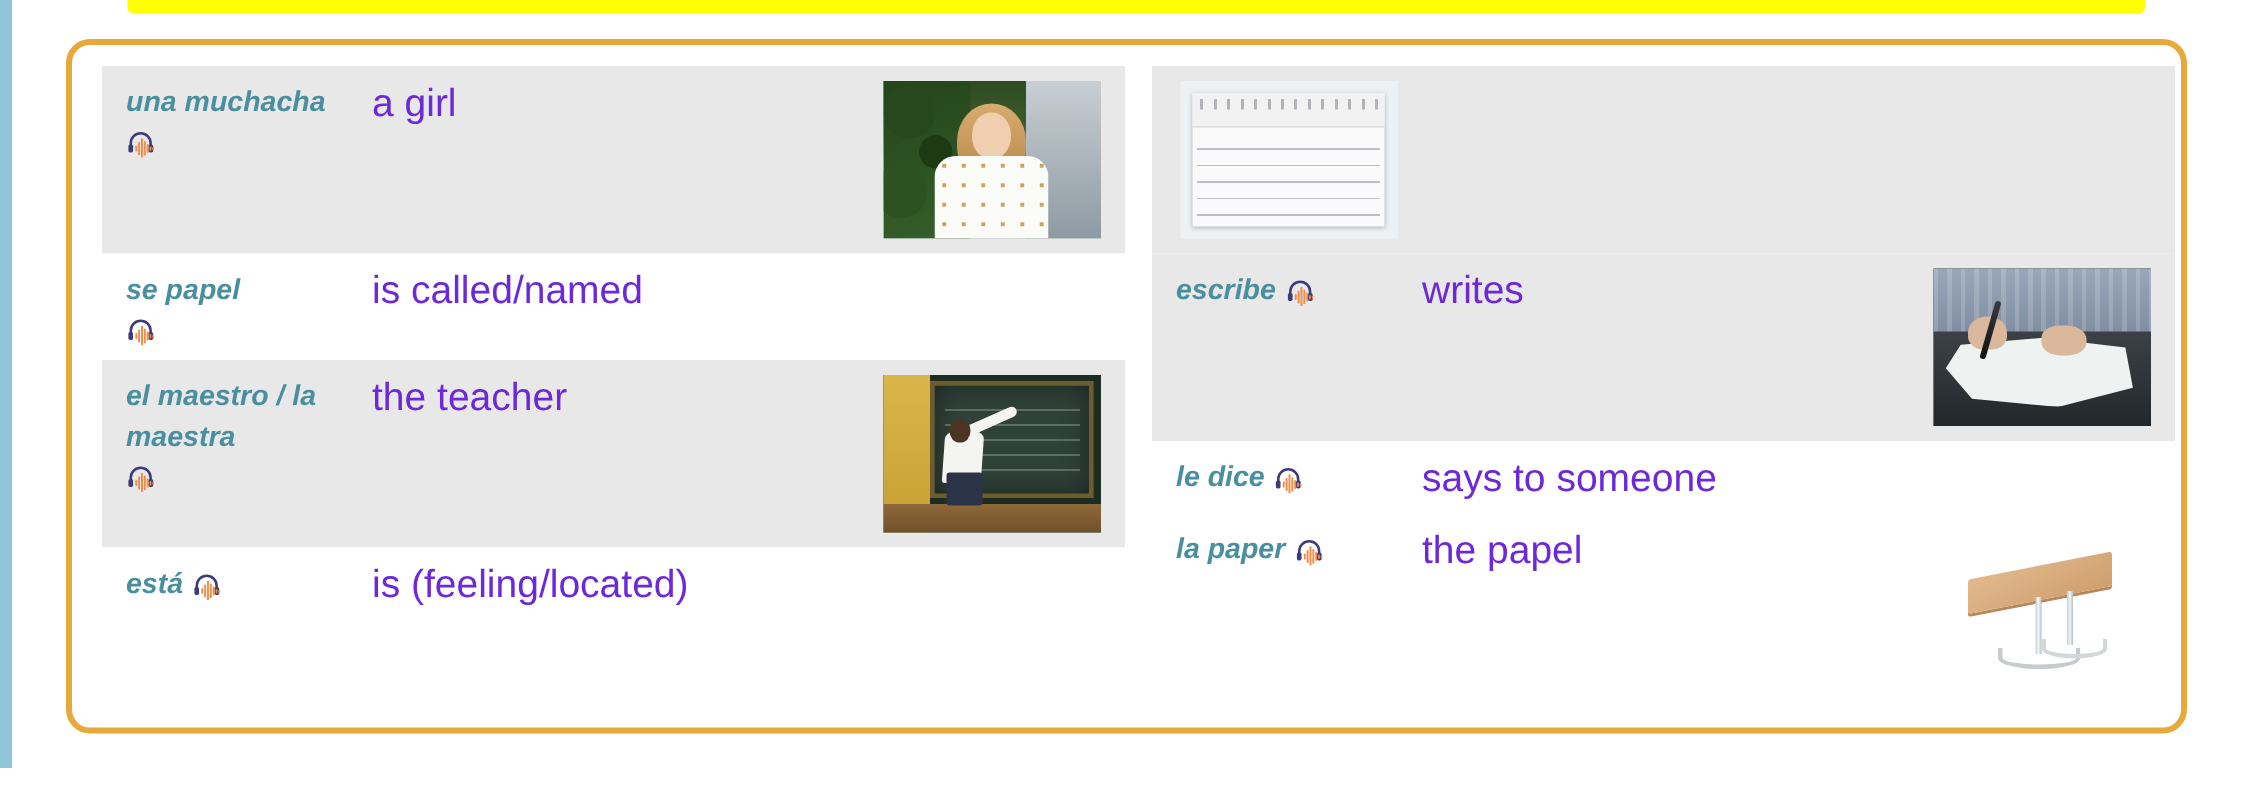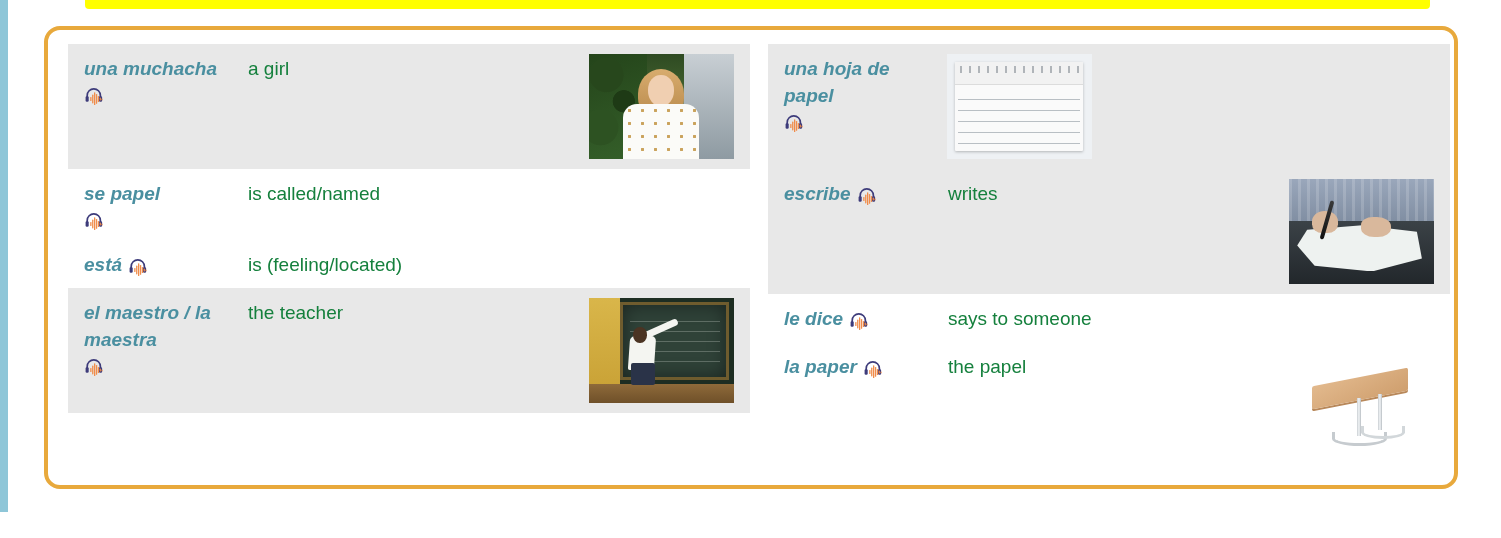--- a/index.html
+++ b/index.html
@@ -81,22 +81,22 @@
     font-weight: bold;
     font-style: italic;
     font-size: 19px;
     line-height: 27px;
     padding-top: 1px;
   }
   .term-cell .term-text { display: inline; }
 
   .trans-cell {
     flex: 1 1 auto;
-    color: #15803d;
-    font-size: 19px;
+    color: #6d28d9;
+    font-size: 26px;
     line-height: 27px;
     padding-top: 1px;
     padding-left: 4px;
   }
 
   .img-cell {
     flex: 0 0 150px;
     width: 150px;
     display: flex;
     justify-content: center;
@@ -339,38 +339,20 @@
                   <rect x="8.1" y="9.6" width="1.3" height="8.8" rx="0.6"></rect>
                   <rect x="10.0" y="7.2" width="1.3" height="13.0" rx="0.6"></rect>
                   <rect x="11.9" y="9.0" width="1.3" height="9.8" rx="0.6"></rect>
                   <rect x="13.8" y="11.0" width="1.3" height="6.0" rx="0.6"></rect>
                   <rect x="15.7" y="12.6" width="1.2" height="3.0" rx="0.6"></rect>
                   <rect x="17.5" y="13.4" width="1.1" height="1.8" rx="0.5"></rect>
                 </g>
               </svg>
             </span></div>
           <div class="trans-cell">is called/named</div>
-          <div class="img-cell empty"></div>
-        </div>
-        <div class="vrow plain">
-          <div class="term-cell"><span class="term-text">está</span><span class="audio-ico"><svg viewBox="0 0 26 20" width="26" height="20">
-                <path d="M3.2 12.2 V10.4 a6.6 6.6 0 0 1 13.2 0 V12.2" fill="none" stroke="#3d3b7a" stroke-width="1.7" stroke-linecap="round"></path>
-                <rect x="1.6" y="11.3" width="3.1" height="5.4" rx="1.2" fill="#3d3b7a"></rect>
-                <rect x="15.0" y="11.3" width="3.1" height="5.4" rx="1.2" fill="#3d3b7a"></rect>
-                <g fill="#f08c4a">
-                  <rect x="6.2" y="12.0" width="1.3" height="4.0" rx="0.6"></rect>
-                  <rect x="8.1" y="9.6" width="1.3" height="8.8" rx="0.6"></rect>
-                  <rect x="10.0" y="7.2" width="1.3" height="13.0" rx="0.6"></rect>
-                  <rect x="11.9" y="9.0" width="1.3" height="9.8" rx="0.6"></rect>
-                  <rect x="13.8" y="11.0" width="1.3" height="6.0" rx="0.6"></rect>
-                  <rect x="15.7" y="12.6" width="1.2" height="3.0" rx="0.6"></rect>
-                  <rect x="17.5" y="13.4" width="1.1" height="1.8" rx="0.5"></rect>
-                </g>
-              </svg></span></div>
-          <div class="trans-cell">is (feeling/located)</div>
           <div class="img-cell empty"></div>
         </div>
         <div class="vrow shaded">
           <div class="term-cell"><span class="term-text">el maestro / la maestra</span><span class="audio-ico below">
               <svg viewBox="0 0 26 20" width="26" height="20">
                 <path d="M3.2 12.2 V10.4 a6.6 6.6 0 0 1 13.2 0 V12.2" fill="none" stroke="#3d3b7a" stroke-width="1.7" stroke-linecap="round"></path>
                 <rect x="1.6" y="11.3" width="3.1" height="5.4" rx="1.2" fill="#3d3b7a"></rect>
                 <rect x="15.0" y="11.3" width="3.1" height="5.4" rx="1.2" fill="#3d3b7a"></rect>
                 <g fill="#f08c4a">
                   <rect x="6.2" y="12.0" width="1.3" height="4.0" rx="0.6"></rect>
@@ -389,39 +371,41 @@
               <div class="wallL"></div>
               <div class="board"></div>
               <div class="floor"></div>
               <div class="arm"></div>
               <div class="shirt"></div>
               <div class="skirt"></div>
               <div class="head"></div>
             </div>
           </div>
         </div>
+        <div class="vrow plain">
+          <div class="term-cell"><span class="term-text">está</span><span class="audio-ico"><svg viewBox="0 0 26 20" width="26" height="20">
+                <path d="M3.2 12.2 V10.4 a6.6 6.6 0 0 1 13.2 0 V12.2" fill="none" stroke="#3d3b7a" stroke-width="1.7" stroke-linecap="round"></path>
+                <rect x="1.6" y="11.3" width="3.1" height="5.4" rx="1.2" fill="#3d3b7a"></rect>
+                <rect x="15.0" y="11.3" width="3.1" height="5.4" rx="1.2" fill="#3d3b7a"></rect>
+                <g fill="#f08c4a">
+                  <rect x="6.2" y="12.0" width="1.3" height="4.0" rx="0.6"></rect>
+                  <rect x="8.1" y="9.6" width="1.3" height="8.8" rx="0.6"></rect>
+                  <rect x="10.0" y="7.2" width="1.3" height="13.0" rx="0.6"></rect>
+                  <rect x="11.9" y="9.0" width="1.3" height="9.8" rx="0.6"></rect>
+                  <rect x="13.8" y="11.0" width="1.3" height="6.0" rx="0.6"></rect>
+                  <rect x="15.7" y="12.6" width="1.2" height="3.0" rx="0.6"></rect>
+                  <rect x="17.5" y="13.4" width="1.1" height="1.8" rx="0.5"></rect>
+                </g>
+              </svg></span></div>
+          <div class="trans-cell">is (feeling/located)</div>
+          <div class="img-cell empty"></div>
+        </div>
       </div>
       <div class="vocab-col">
         <div class="vrow shaded">
-          <div class="term-cell"><span class="term-text">una hoja de papel</span><span class="audio-ico below">
-              <svg viewBox="0 0 26 20" width="26" height="20">
-                <path d="M3.2 12.2 V10.4 a6.6 6.6 0 0 1 13.2 0 V12.2" fill="none" stroke="#3d3b7a" stroke-width="1.7" stroke-linecap="round"></path>
-                <rect x="1.6" y="11.3" width="3.1" height="5.4" rx="1.2" fill="#3d3b7a"></rect>
-                <rect x="15.0" y="11.3" width="3.1" height="5.4" rx="1.2" fill="#3d3b7a"></rect>
-                <g fill="#f08c4a">
-                  <rect x="6.2" y="12.0" width="1.3" height="4.0" rx="0.6"></rect>
-                  <rect x="8.1" y="9.6" width="1.3" height="8.8" rx="0.6"></rect>
-                  <rect x="10.0" y="7.2" width="1.3" height="13.0" rx="0.6"></rect>
-                  <rect x="11.9" y="9.0" width="1.3" height="9.8" rx="0.6"></rect>
-                  <rect x="13.8" y="11.0" width="1.3" height="6.0" rx="0.6"></rect>
-                  <rect x="15.7" y="12.6" width="1.2" height="3.0" rx="0.6"></rect>
-                  <rect x="17.5" y="13.4" width="1.1" height="1.8" rx="0.5"></rect>
-                </g>
-              </svg>
-            </span></div>
           <div class="img-cell" title="a torn sheet of lined notebook paper">
             <div class="photo ph-paper">
               <div class="sheet">
                 <div class="torn"></div>
                 <div class="lines"></div>
               </div>
             </div>
           </div>
         </div>
         <div class="vrow shaded">

